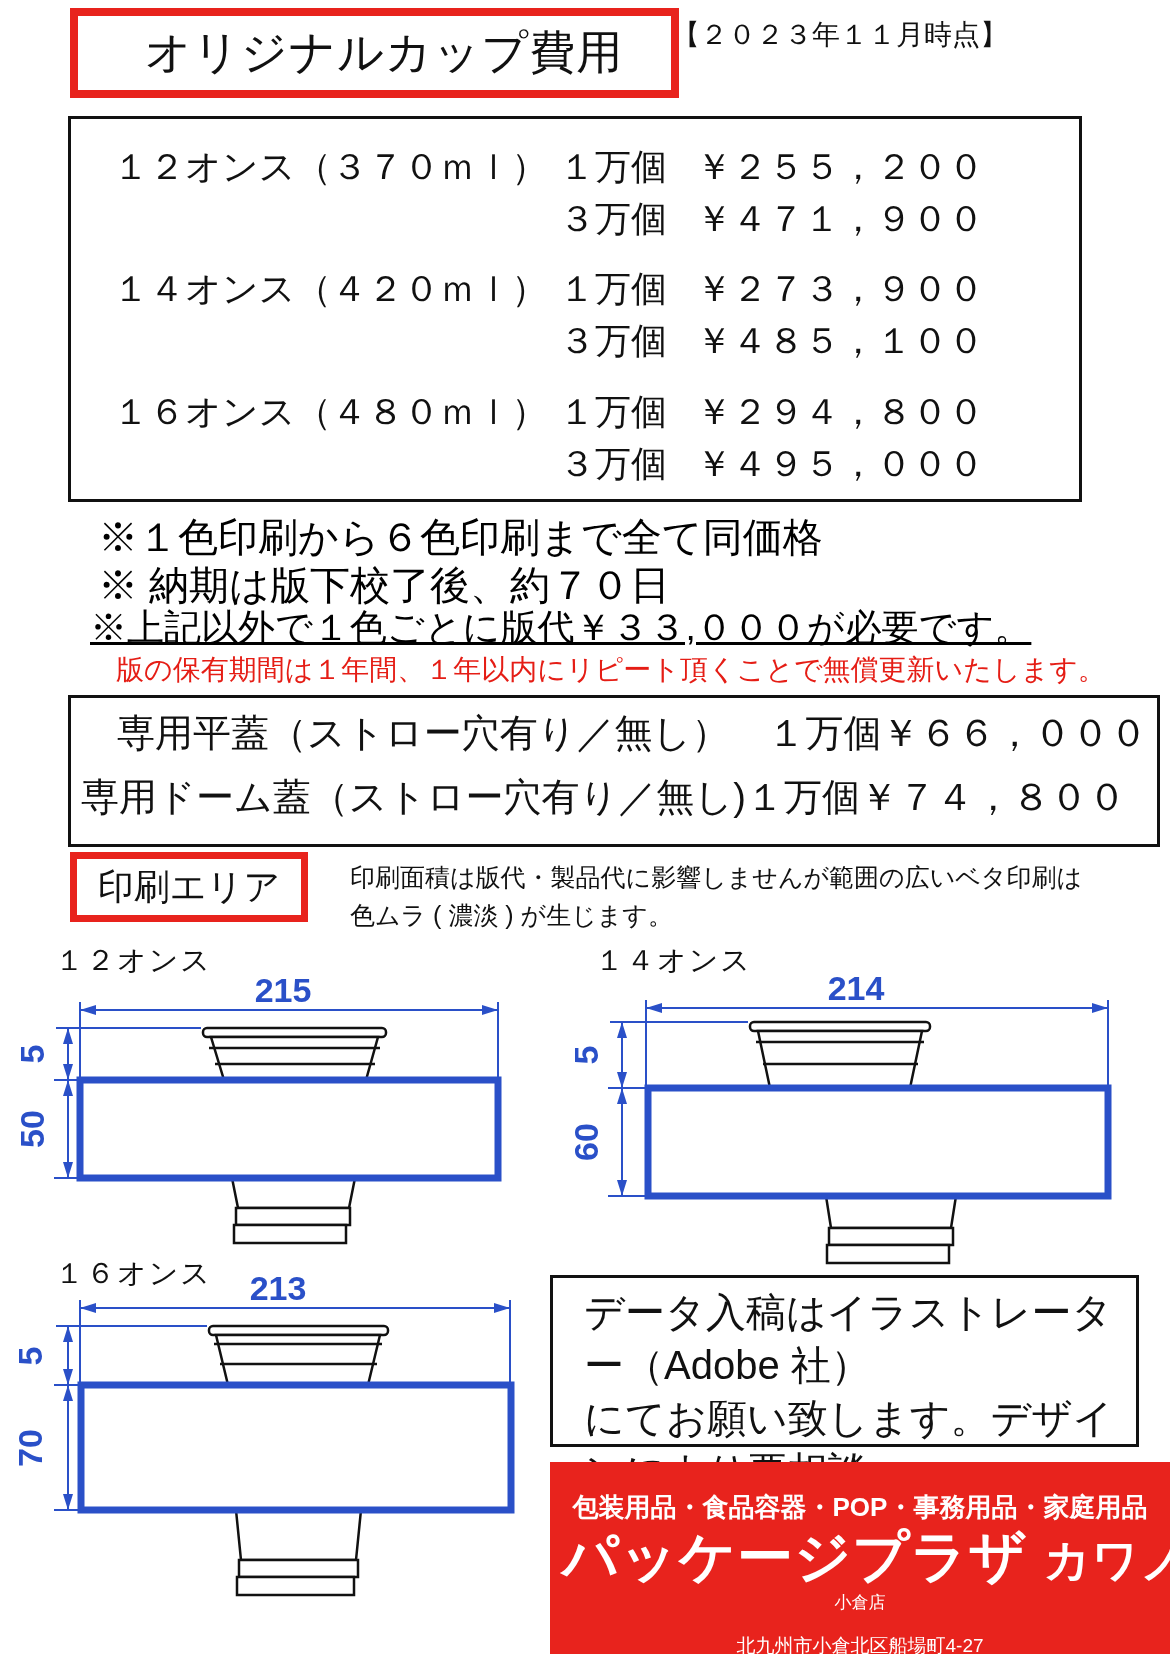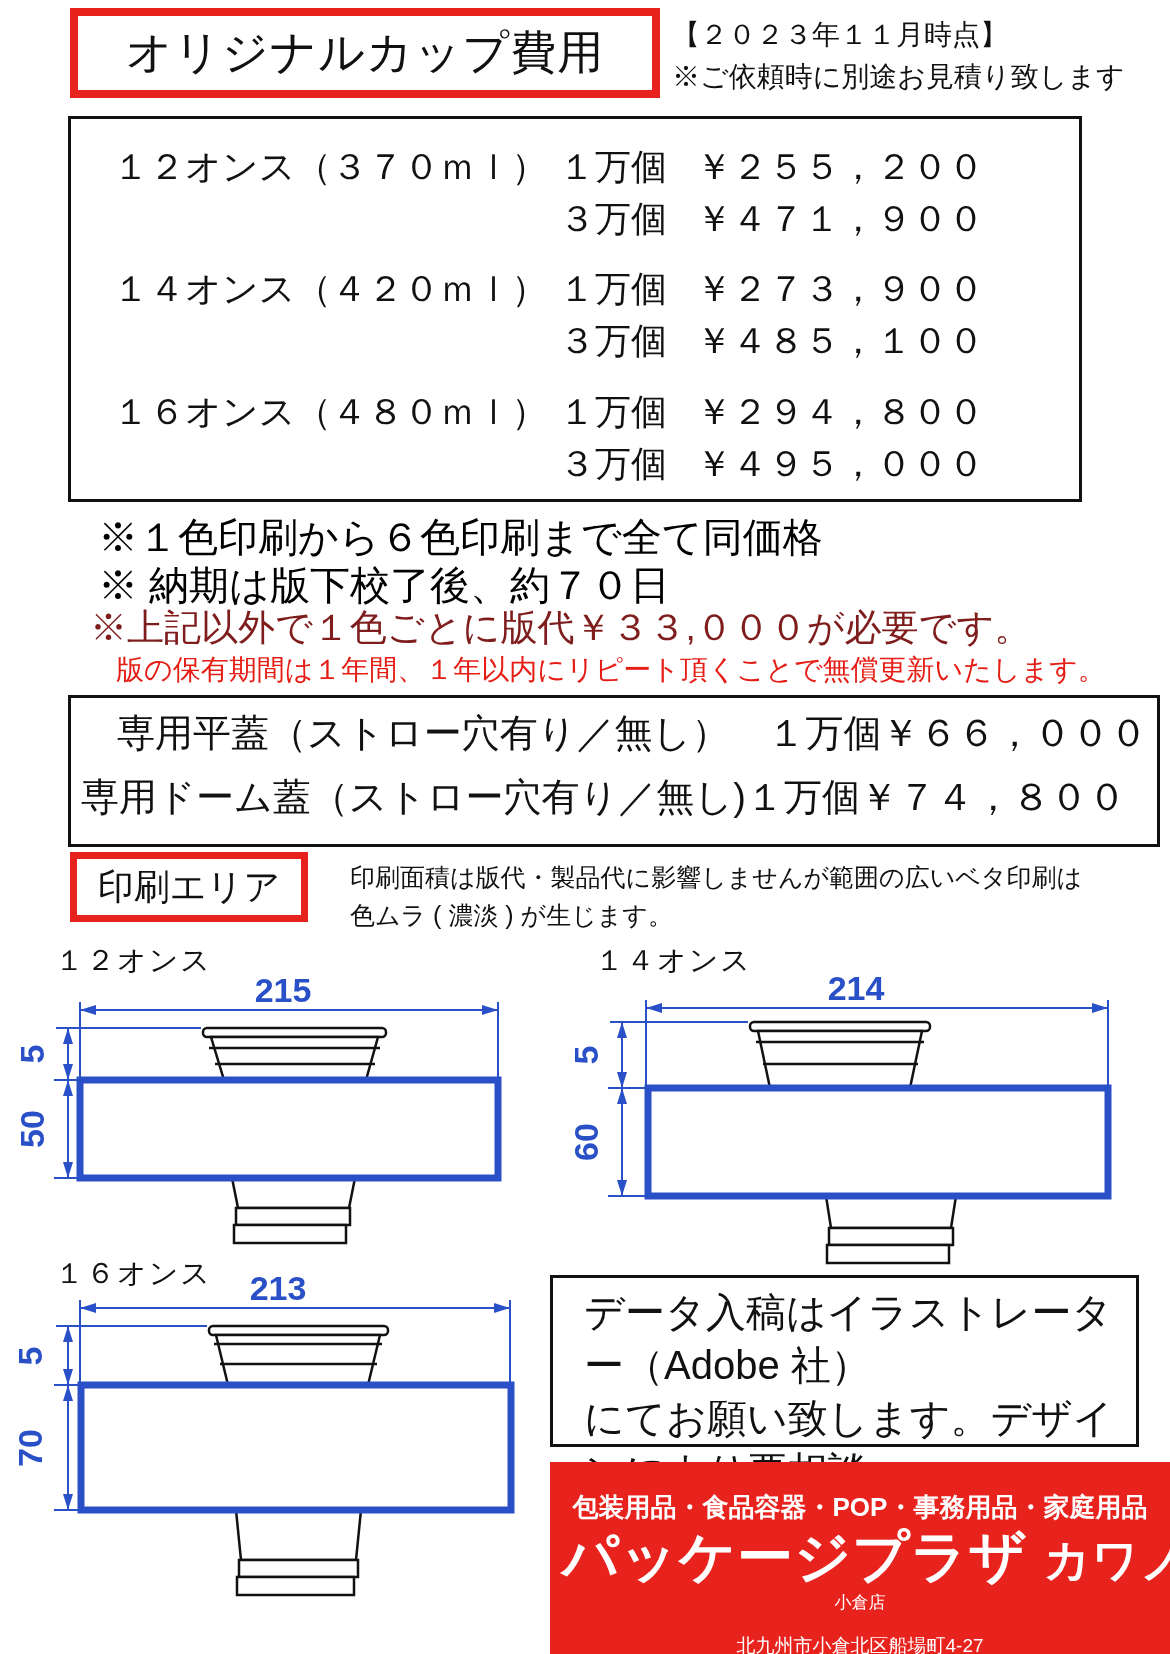--- a/index.html
+++ b/index.html
@@ -4,33 +4,33 @@
 <style>
   html,body{margin:0;padding:0;background:#888;}
   .page{position:relative;width:1170px;height:1654px;margin:0 auto;background:#ffffff;
         font-family:"Liberation Sans",sans-serif;color:#111;overflow:hidden;}
   .abs{position:absolute;}
   .nowrap{white-space:nowrap;}
 
   
   .title-box{left:70px;top:8px;width:574px;height:74px;border:8px solid #e8231d;
              display:flex;align-items:center;justify-content:center;
-             font-size:46px;letter-spacing:1px;background:#fff;}
+             font-size:46px;letter-spacing:1px;background:#fff;padding-left:19px;}
   .header-note{left:672px;top:14px;font-size:28px;line-height:42px;}
 
   
   .price-table{left:68px;top:116px;width:1008px;height:380px;border:3px solid #111;background:#fff;}
   .prow{position:absolute;left:0;width:100%;height:46px;font-size:36px;}
   .prow span{position:absolute;white-space:nowrap;}
   .c-size{left:42px;}
   .c-qty{left:488px;}
   .c-price{left:625px;}
 
   .note-black{font-size:40px;color:#000000;}
-  .note-red-big{font-size:37px;color:#7f1d1d;}
+  .note-red-big{font-size:37px;color:#000000;text-decoration:underline;}
   .note-red-small{font-size:28px;color:#e51d15;}
 
   .lid-box{left:68px;top:695px;width:1086px;height:146px;border:3px solid #111;background:#fff;}
   .lid-box .l1{position:absolute;left:46px;top:10px;font-size:38px;white-space:nowrap;}
   .lid-box .l2{position:absolute;left:10px;top:74px;font-size:38px;white-space:nowrap;}
 
   .parea-box{left:70px;top:852px;width:224px;height:56px;border:7px solid #e8231d;
              display:flex;align-items:center;justify-content:center;font-size:36px;background:#fff;}
   .pnote{left:350px;top:858px;font-size:25px;line-height:38px;}
 
@@ -55,21 +55,20 @@
 </head>
 <body>
 
 <div class="page">
 
   <div class="abs title-box">
     <span>オリジナルカップ費用</span>
   </div>
   <div class="abs header-note">
     <div>【２０２３年１１月時点】</div>
-    <div>※ご依頼時に別途お見積り致します</div>
   </div>
 
   <div class="abs price-table">
     <div class="prow" style="top:24px">
       <span class="c-size">１２オンス（３７０ｍｌ）</span>
       <span class="c-qty">１万個</span>
       <span class="c-price">￥２５５，２００</span>
     </div>
     <div class="prow" style="top:76px">
       <span class="c-qty">３万個</span>

